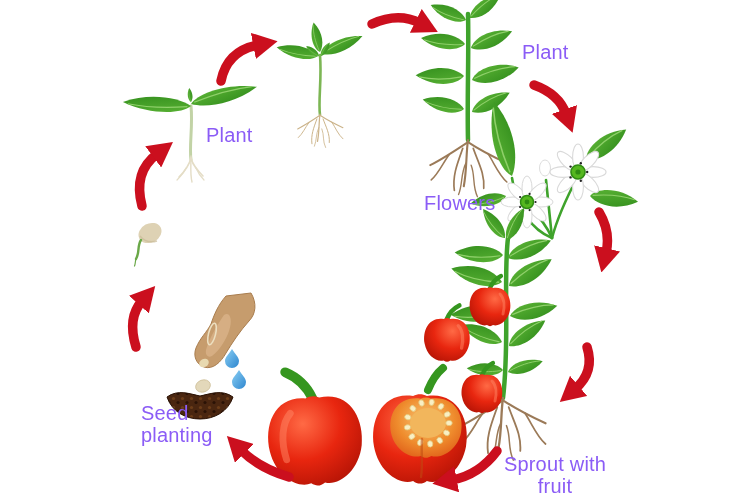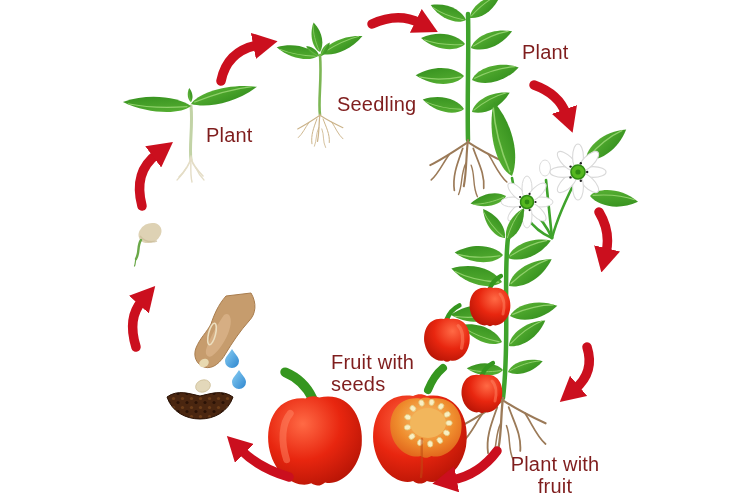--- a/index.html
+++ b/index.html
@@ -2,21 +2,21 @@
 <html><head>
 <meta charset="utf-8">
 <style>
   html,body{margin:0;padding:0;background:#fff;}
   .canvas{
     position:relative;width:750px;height:500px;background:#ffffff;overflow:hidden;
     font-family:"Liberation Sans",sans-serif;
   }
   .canvas svg{position:absolute;left:0;top:0;}
   .stage-label{
-    position:absolute;color:#7f1d1d;font-size:20px;line-height:22px;
+    position:absolute;color:#8b5cf6;font-size:20px;line-height:22px;
     white-space:pre-line;letter-spacing:0.2px;
   }
   .center{text-align:center;}
 </style>
 </head>
 <body>
 
 <div class="canvas">
 
 <svg width="750" height="500" viewBox="0 0 750 500">
@@ -217,20 +217,20 @@
     <path d="M372 24 Q398 12 420 23" marker-end="url(#ah)"></path>
     <path d="M534 85 Q559 94 566 114" marker-end="url(#ah)"></path>
     <path d="M599 212 Q611 232 606 253" marker-end="url(#ah)"></path>
     <path d="M587 347 Q595 372 575 389" marker-end="url(#ah)"></path>
     <path d="M497 451 Q479 475 452 480" marker-end="url(#ah)"></path>
     <path d="M289 477 Q259 468 241 450" marker-end="url(#ah)"></path>
   </g>
 </svg>
 
 <div class="stage-label" style="left:206px;top:124px;">Plant</div>
-<div class="stage-label" style="left:337px;top:93px;">Seedling</div>
 <div class="stage-label" style="left:522px;top:41px;">Plant</div>
-<div class="stage-label" style="left:331px;top:351px;">Fruit with
-seeds</div>
-<div class="stage-label center" style="left:500px;top:453px;width:110px;">Plant with
+<div class="stage-label" style="left:424px;top:192px;">Flowers</div>
+<div class="stage-label" style="left:141px;top:402px;">Seed
+planting</div>
+<div class="stage-label center" style="left:500px;top:453px;width:110px;">Sprout with
 fruit</div>
 
 </div>
 
 </body></html>

